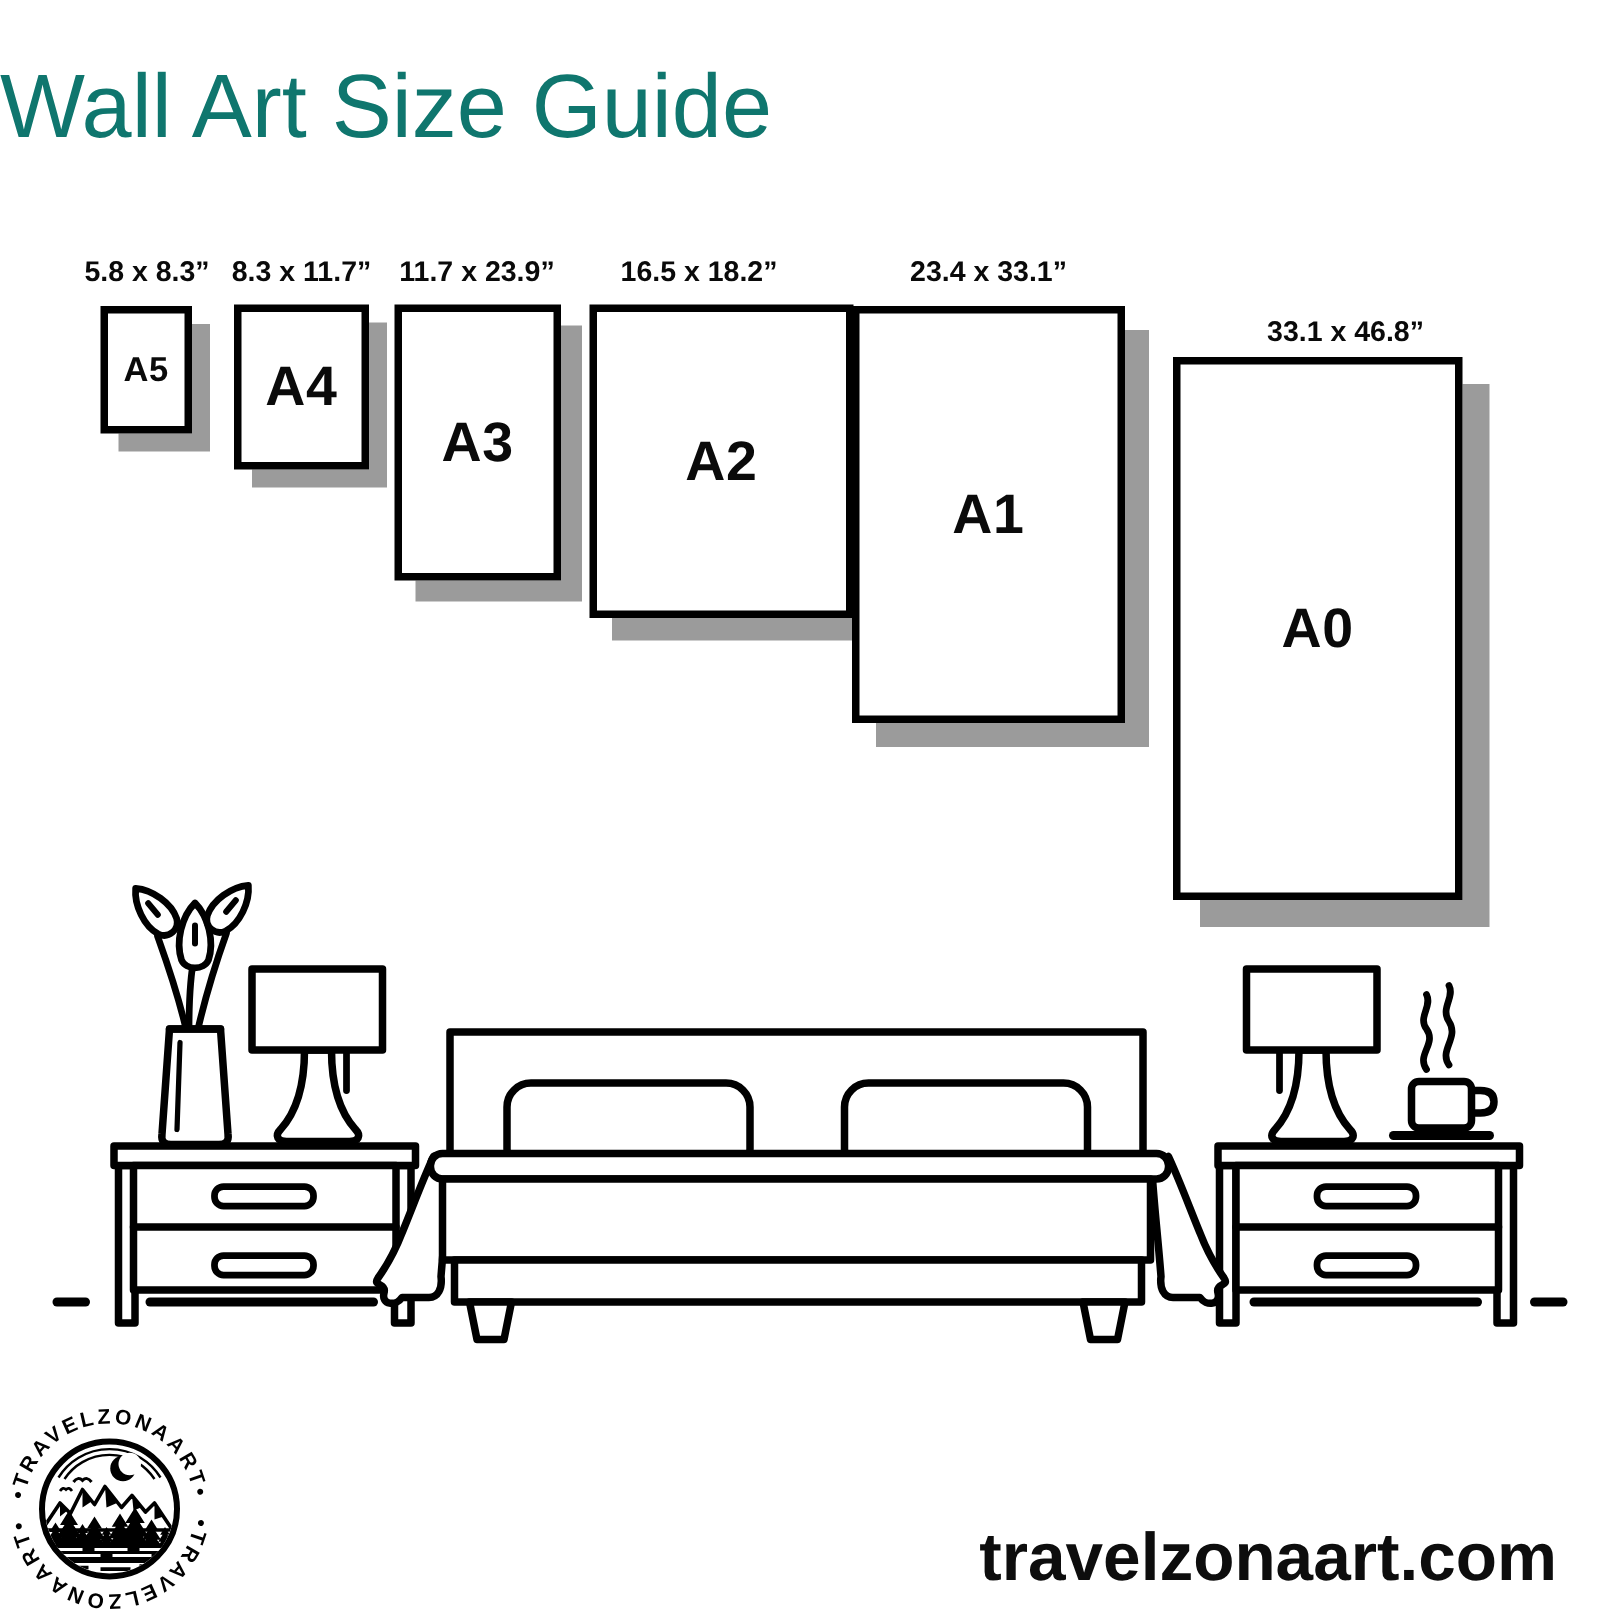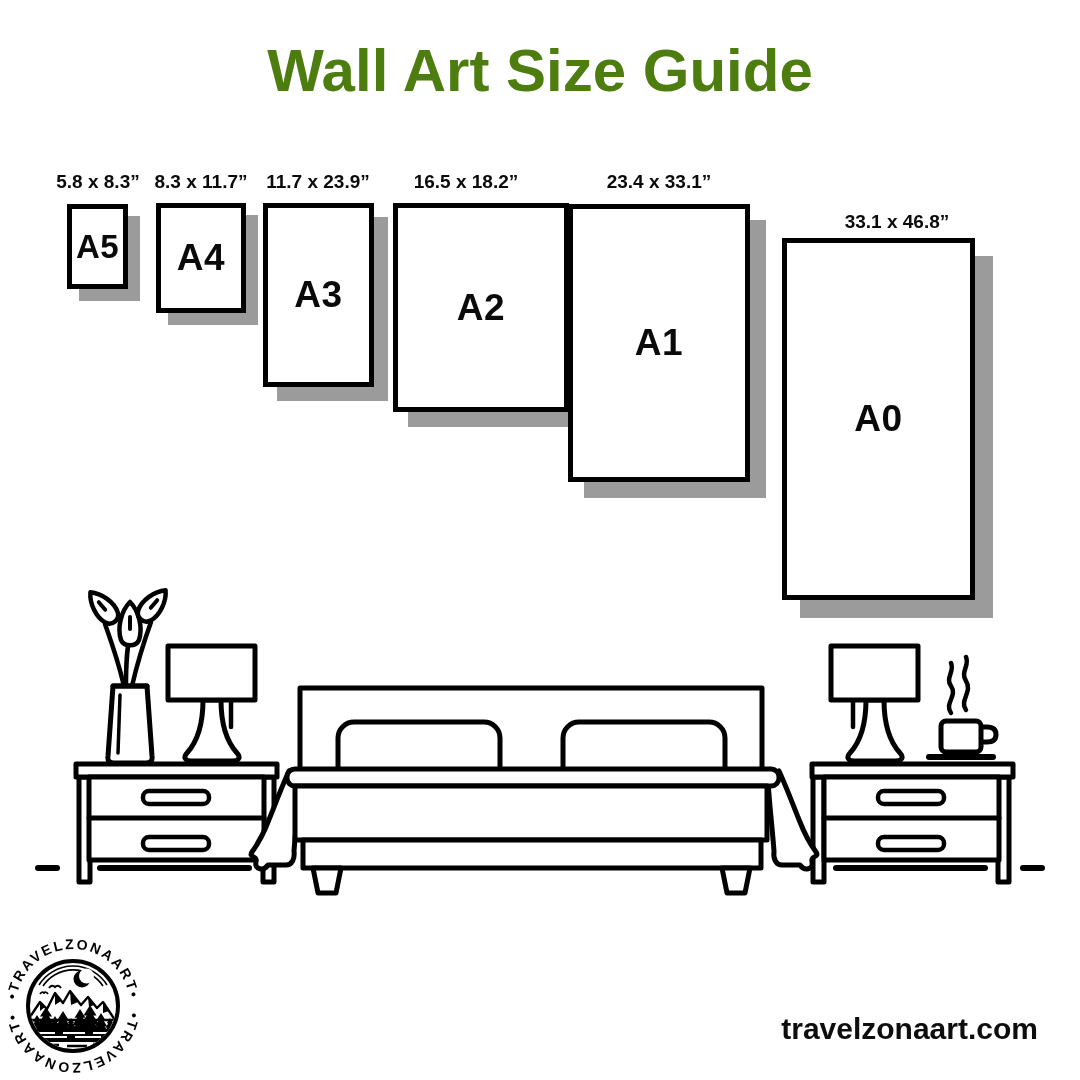--- a/index.html
+++ b/index.html
@@ -1,58 +1,58 @@
 <!DOCTYPE html>
 <html><head>
 <meta charset="utf-8">
 <style>
   html,body{margin:0;padding:0;background:#fff;}
   #poster{
     position:relative;width:1080px;height:1080px;background:#fff;overflow:hidden;
     font-family:"Liberation Sans","DejaVu Sans",sans-serif;color:#000;
   }
   .title{
-    position:absolute;left:0;top:36px;width:1080px;text-align:center;
-    font-size:60px;font-weight:bold;letter-spacing:0px;color:#4d7c0f;
+    position:absolute;left:0;top:36px;width:1080px;text-align:left;
+    font-size:60px;font-weight:normal;letter-spacing:0px;color:#0f766e;
   }
   .dim-label{
     position:absolute;width:182px;top:171px;text-align:center;
     font-size:19px;font-weight:bold;color:#0a0a0a;white-space:nowrap;
   }
   .paper-card{
     position:absolute;background:#fff;border:5px solid #000;box-sizing:border-box;
     display:flex;align-items:center;justify-content:center;
   }
   .paper-card .sz{
     font-size:37px;font-weight:bold;color:#0a0a0a;letter-spacing:0.5px;
   }
   .scene{position:absolute;left:0;top:0;width:1080px;height:1080px;}
   .website{
     position:absolute;top:1012px;left:560px;width:478px;text-align:right;
-    font-size:30px;font-weight:bold;color:#0d0d0d;letter-spacing:0px;
+    font-size:45px;font-weight:bold;color:#0d0d0d;letter-spacing:0px;
   }
   .logo{position:absolute;left:5px;top:934px;width:140px;height:146px;}
   .logo text{font-family:"Liberation Sans","DejaVu Sans",sans-serif;}
 </style>
 </head>
 <body>
 
 <div id="poster">
 
   <div class="title">Wall Art Size Guide</div>
 
   <div class="dim-label" style="left:7px;text-align:center;">5.8 x 8.3”</div>
   <div class="dim-label" style="left:110px;">8.3 x 11.7”</div>
   <div class="dim-label" style="left:227px;">11.7 x 23.9”</div>
   <div class="dim-label" style="left:375px;">16.5 x 18.2”</div>
   <div class="dim-label" style="left:568px;">23.4 x 33.1”</div>
   <div class="dim-label" style="left:806px;margin-top:40px;">33.1 x 46.8”</div>
 
   <div class="paper-card" style="left:67px;top:204px;width:61px;height:85px;box-shadow:12px 12px 0 #9b9b9b;">
-    <span class="sz" style="font-size:33px;">A5</span>
+    <span class="sz" style="font-size:23px;">A5</span>
   </div>
   <div class="paper-card" style="left:156px;top:203px;width:90px;height:110px;box-shadow:12px 12px 0 #9b9b9b;">
     <span class="sz">A4</span>
   </div>
   <div class="paper-card" style="left:263px;top:203px;width:111px;height:184px;box-shadow:14px 14px 0 #9b9b9b;">
     <span class="sz">A3</span>
   </div>
   <div class="paper-card" style="left:393px;top:203px;width:176px;height:209px;box-shadow:15px 15px 0 #9b9b9b;">
     <span class="sz">A2</span>
   </div>

